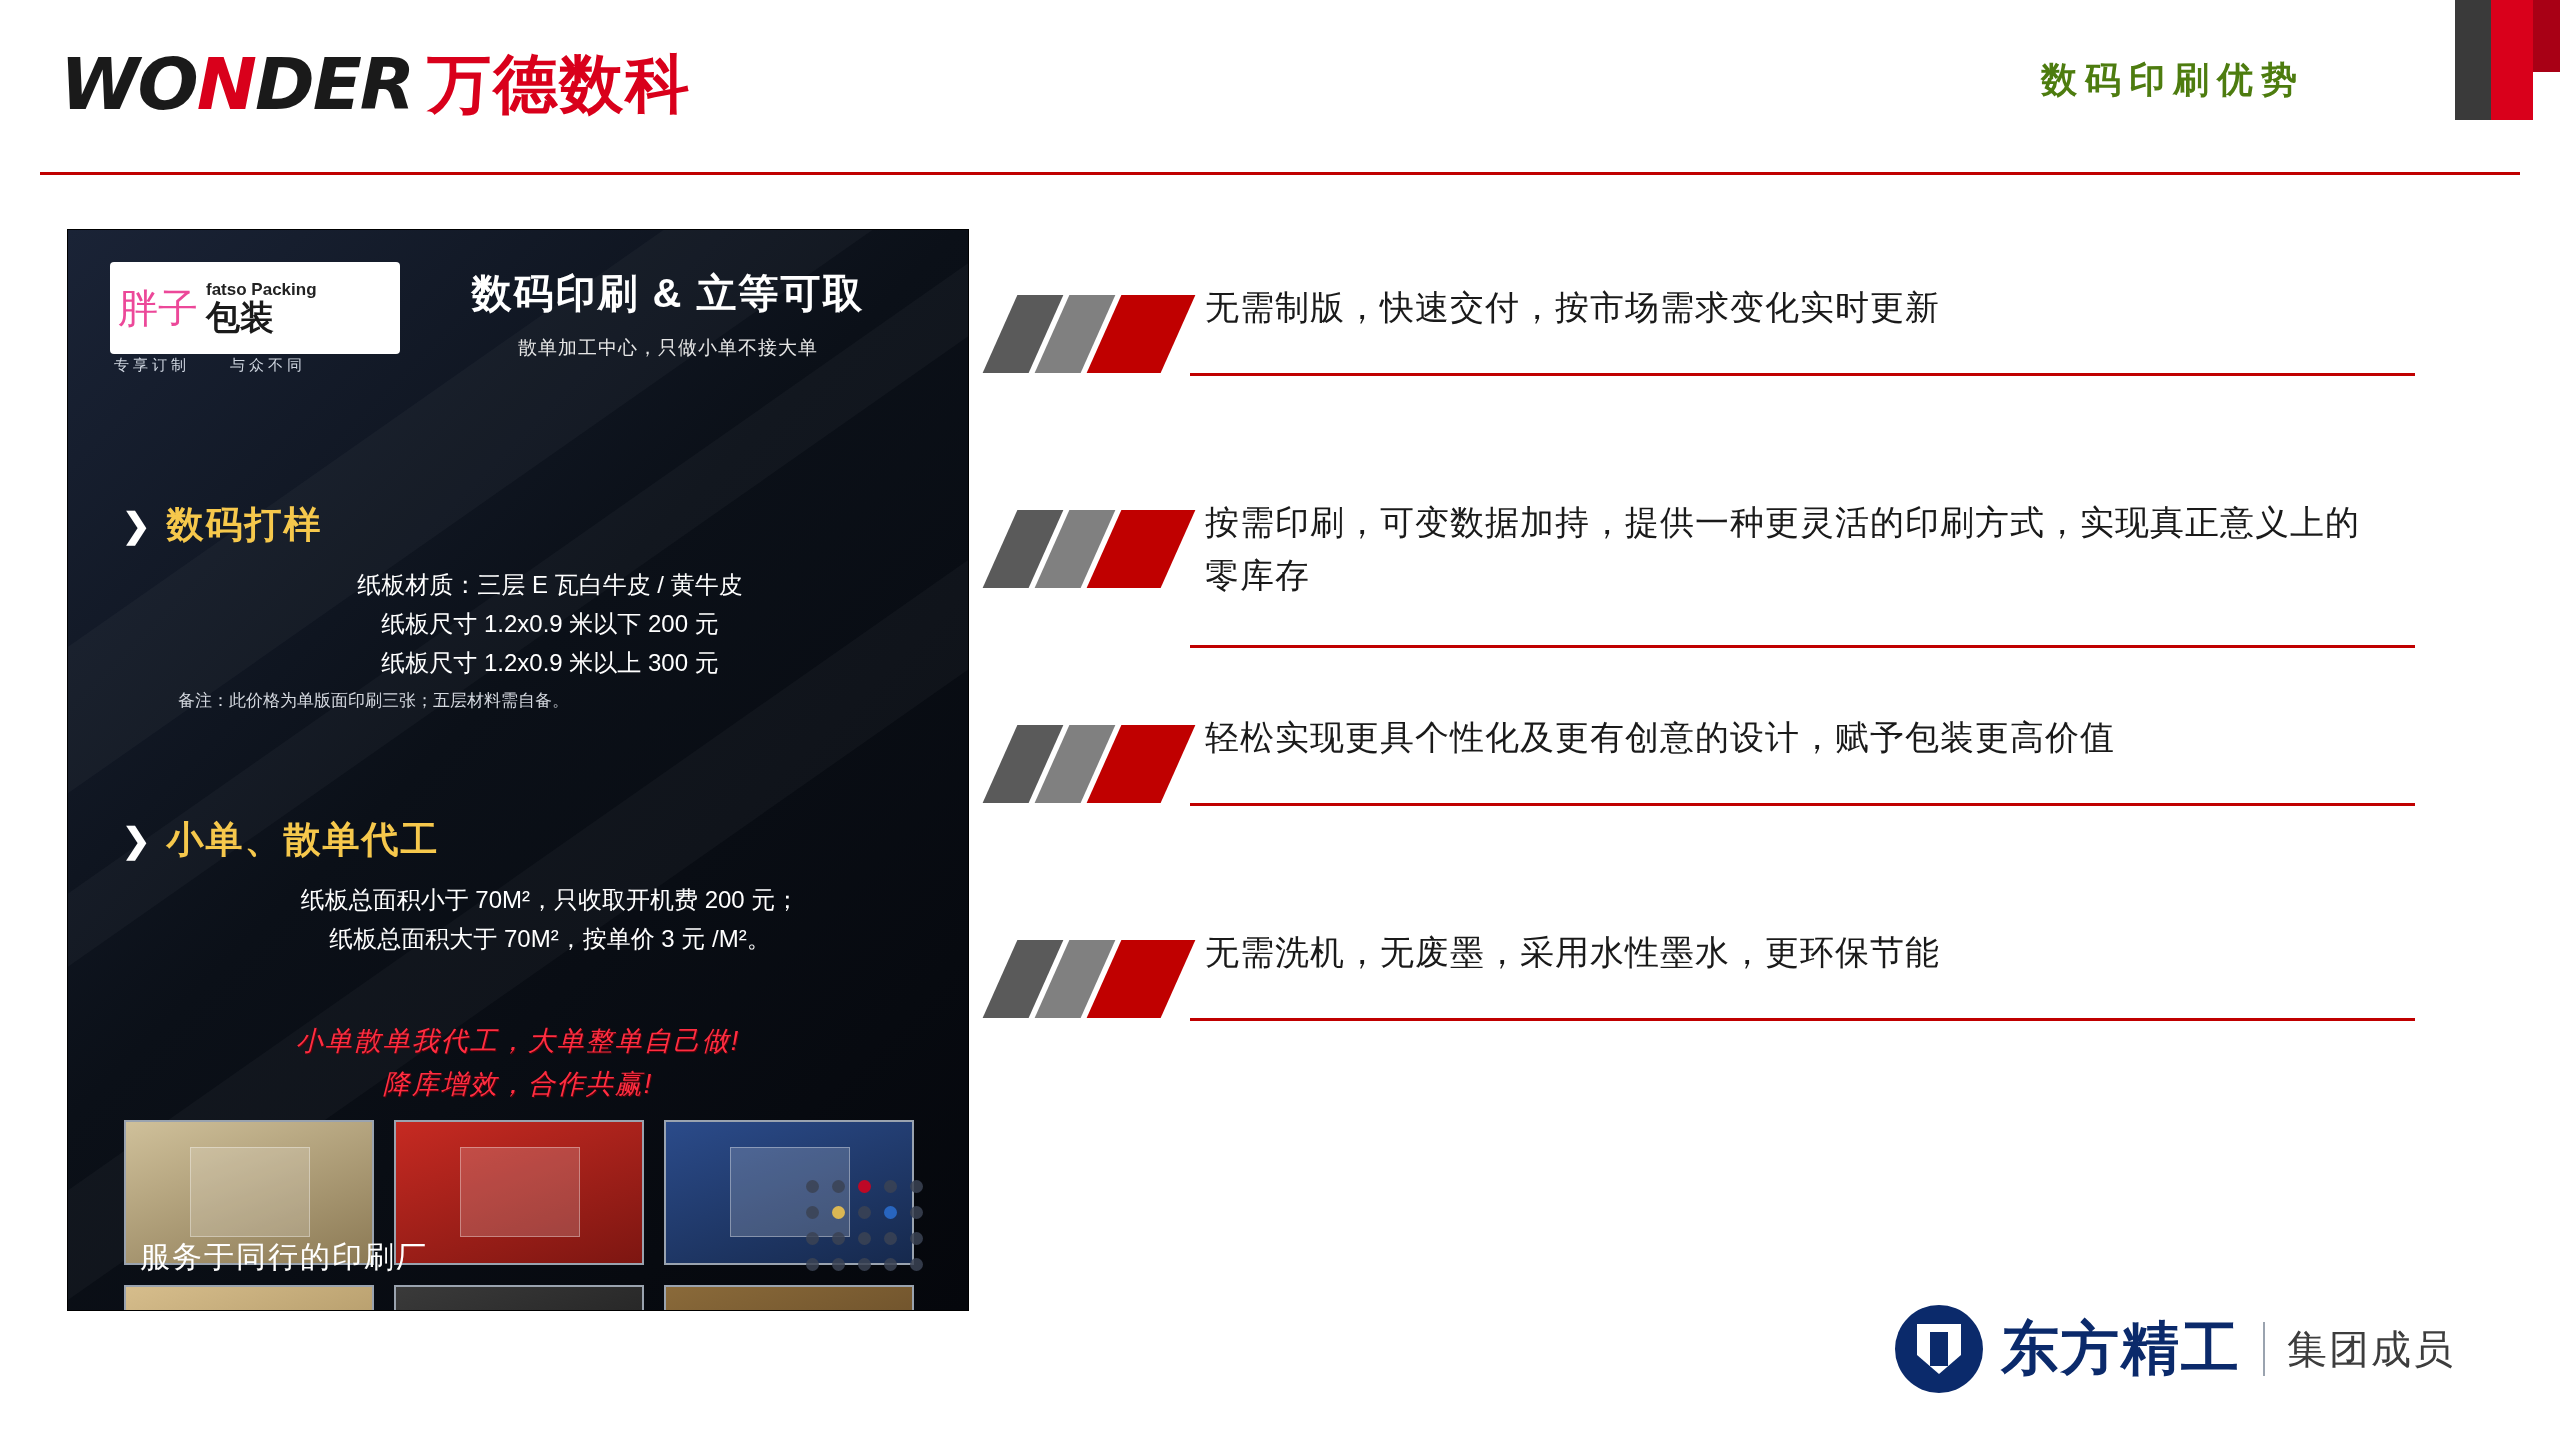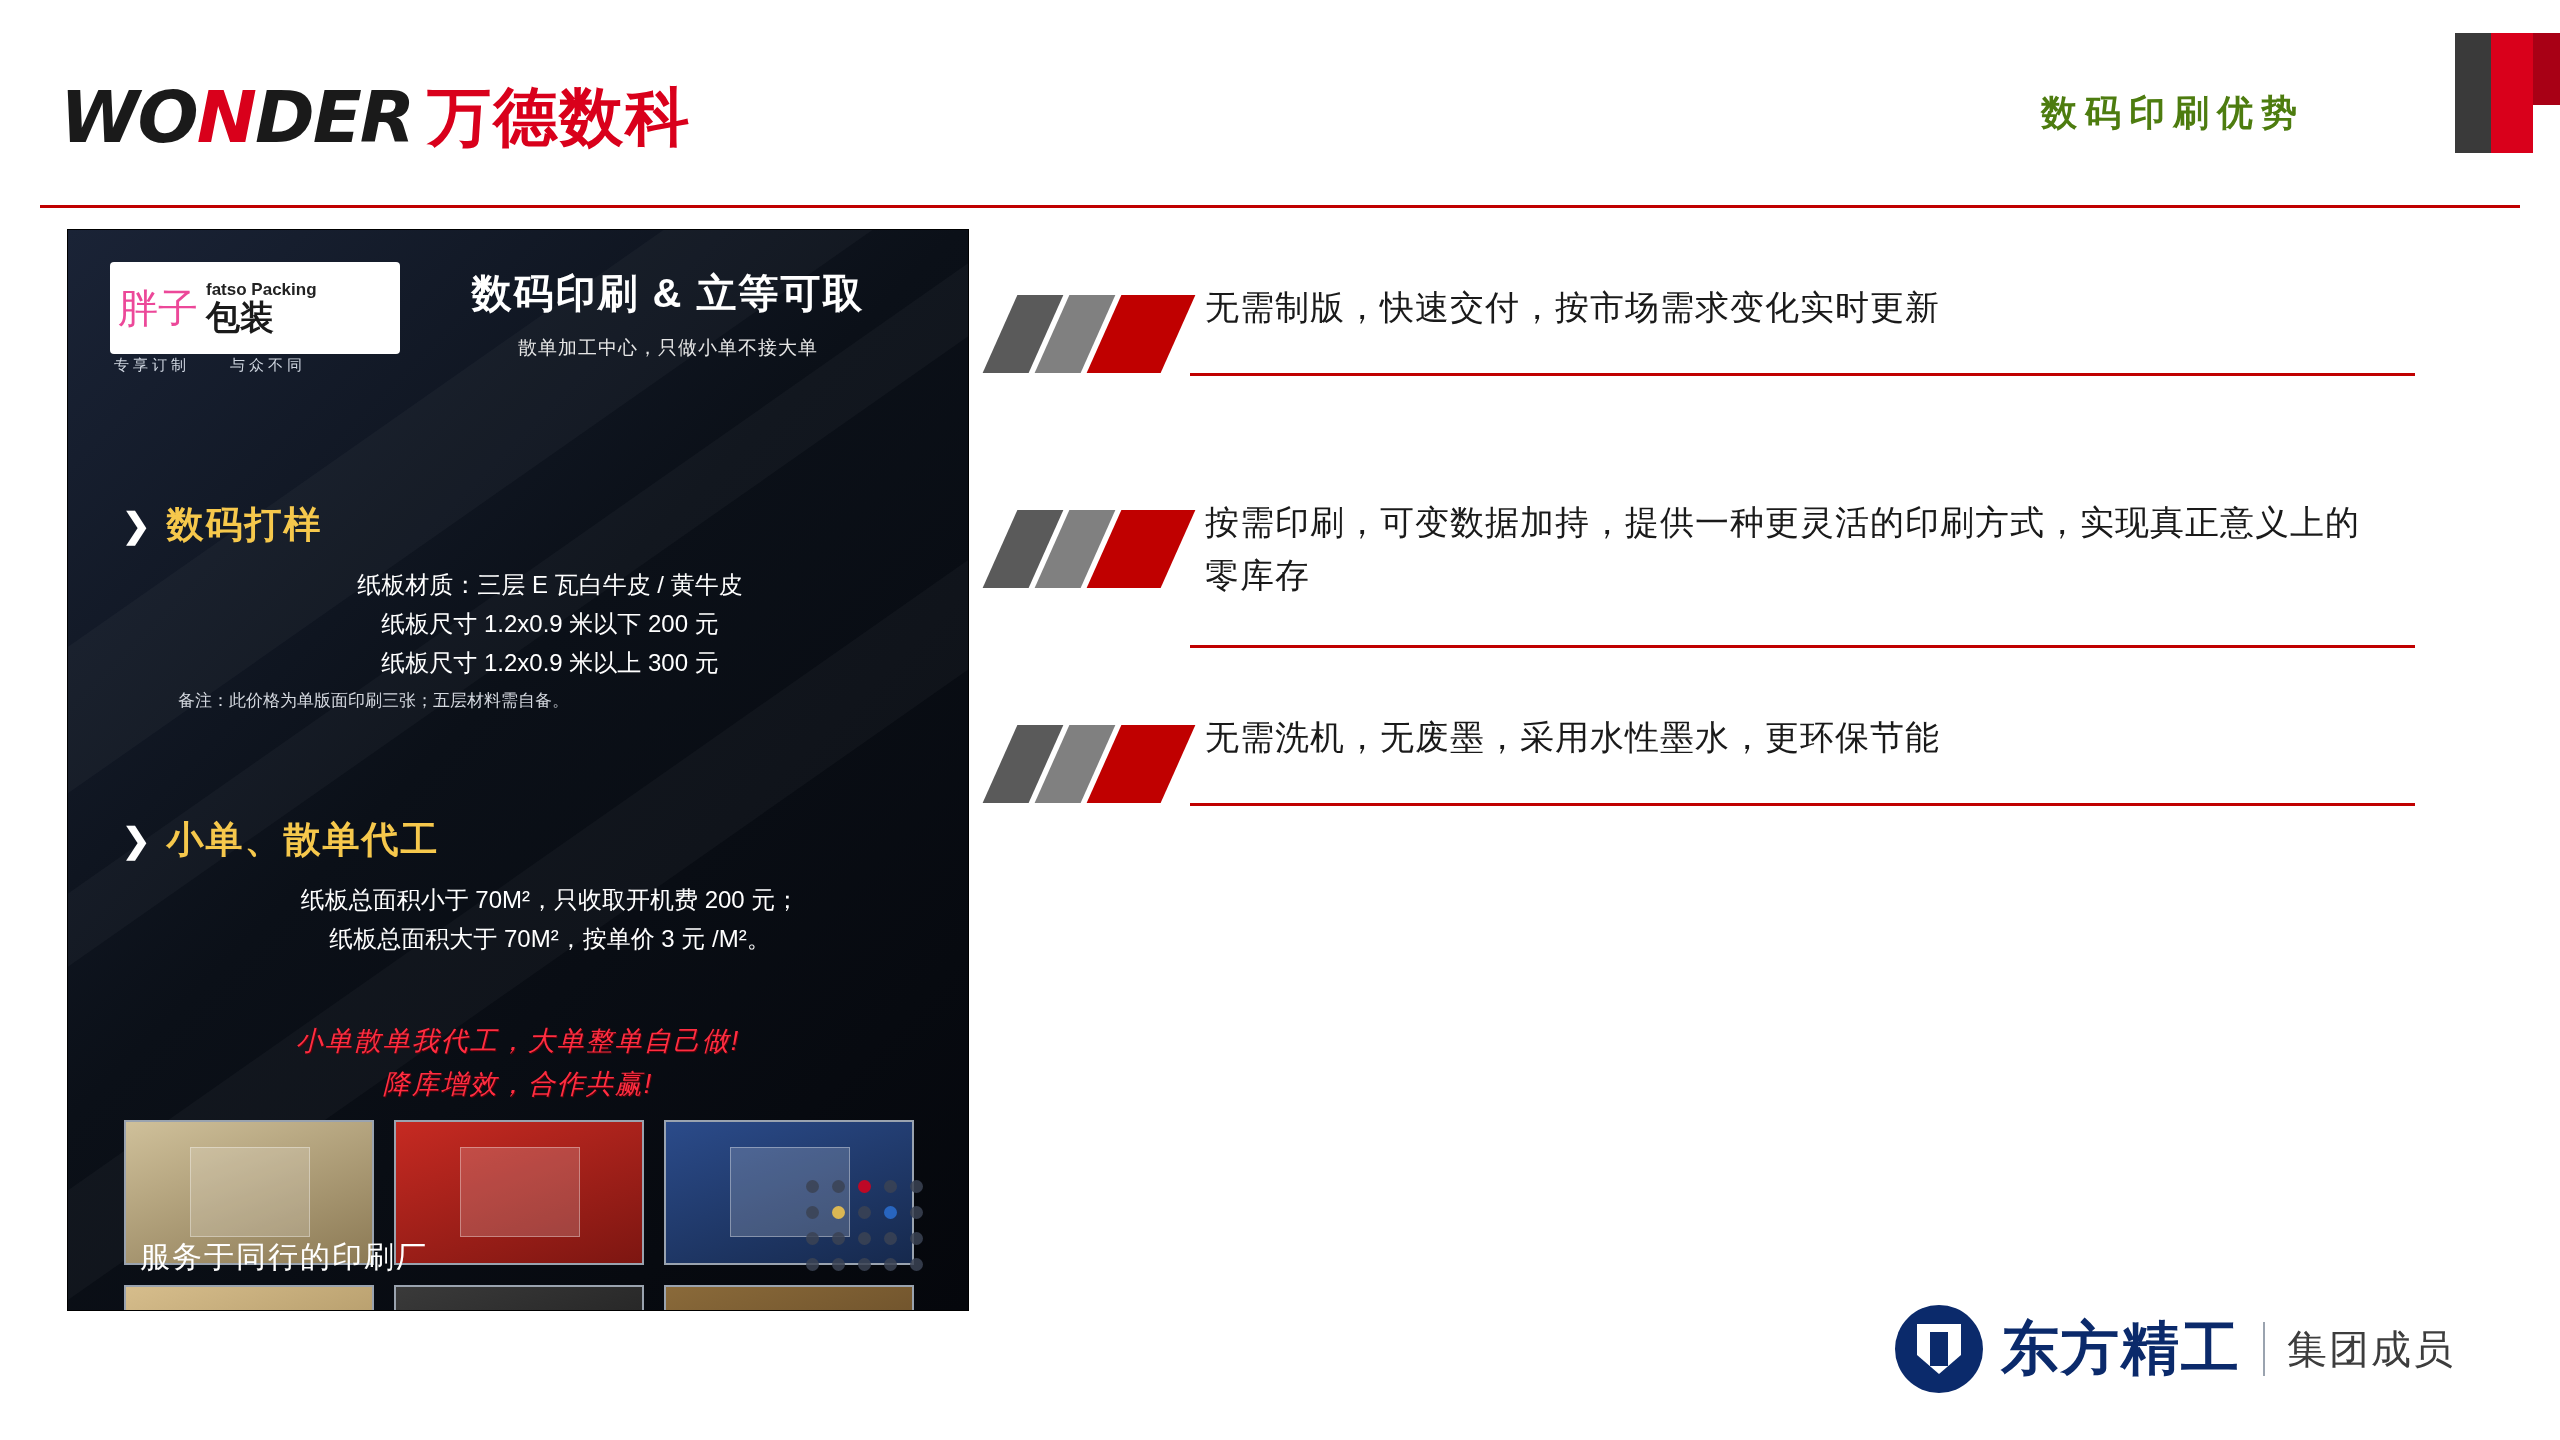--- a/index.html
+++ b/index.html
@@ -14,21 +14,20 @@
     position: relative;
     overflow: hidden;
   }
 
   
   .header {
     position: absolute;
     left: 0; top: 0;
     width: 2560px;
     height: 175px;
-    margin-top: 33px;
   }
   .logo {
     position: absolute;
     left: 60px;
     top: 48px;
     display: flex;
     align-items: center;
     white-space: nowrap;
   }
   .logo-word {
@@ -451,20 +450,29 @@
   <div class="bullet">
     <div class="chev">
       <span class="c1"></span>
         <span class="c2"></span>
         <span class="c3"></span>
     </div>
     <div class="bullet-text">按需印刷，可变数据加持，提供一种更灵活的印刷方式，实现真正意义上的零库存</div>
     <div class="bullet-rule r-2"></div>
   </div>
 
+  <div class="bullet">
+    <div class="chev">
+      <span class="c1"></span>
+        <span class="c2"></span>
+        <span class="c3"></span>
+    </div>
+    <div class="bullet-text">轻松实现更具个性化及更有创意的设计，赋予包装更高价值</div>
+    <div class="bullet-rule r-1"></div>
+  </div>
 
   <div class="bullet">
     <div class="chev">
       <span class="c1"></span>
         <span class="c2"></span>
         <span class="c3"></span>
     </div>
     <div class="bullet-text">无需洗机，无废墨，采用水性墨水，更环保节能</div>
     <div class="bullet-rule r-1"></div>
   </div>

